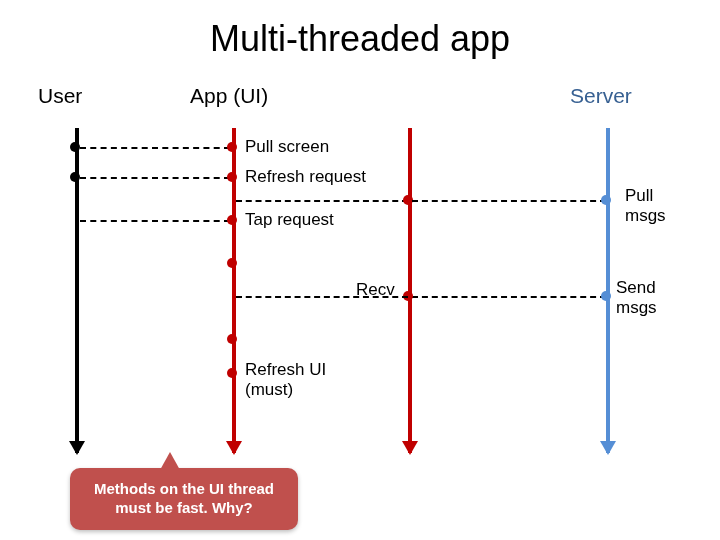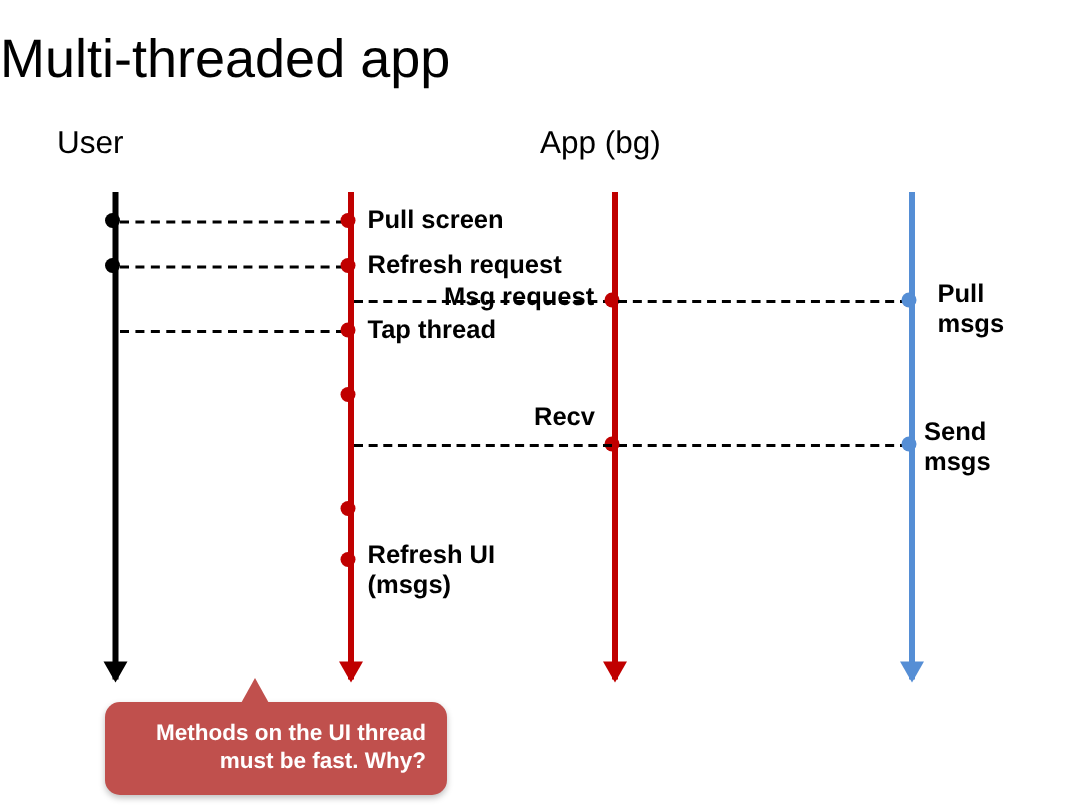--- a/index.html
+++ b/index.html
@@ -1,89 +1,89 @@
 <!DOCTYPE html>
 <html><head>
 <meta charset="utf-8">
 <style>
   html,body{margin:0;padding:0}
   body{width:720px;height:540px;background:#fff;font-family:Arial,Helvetica,sans-serif;color:#000;position:relative}
   .stage{position:absolute;inset:0}
-  .title{position:absolute;left:0;right:0;top:18px;font-size:36px;font-weight:400}
+  .title{position:absolute;left:0;right:0;top:18px;text-align:center;font-size:36px;font-weight:400}
   .lane-label{position:absolute;font-size:21px;top:84px}
   .userlbl{left:38px}
   .uilbl{left:190px}
   .bglbl{left:360px}
   .serverlbl{left:570px;color:#376092}
   .arrow-v{position:absolute;width:4px}
   .arrow-v::after{content:"";position:absolute;left:-6px;bottom:-2px;width:0;height:0;border-left:8px solid transparent;border-right:8px solid transparent}
   .user-a{left:75px;top:128px;height:325px;background:#000}
   .user-a::after{border-top:14px solid #000}
   .ui-a{left:232px;top:128px;height:325px;background:#c00000}
   .ui-a::after{border-top:14px solid #c00000}
   .bg-a{left:408px;top:128px;height:325px;background:#c00000}
   .bg-a::after{border-top:14px solid #c00000}
   .srv-a{left:606px;top:128px;height:325px;background:#558ed5}
   .srv-a::after{border-top:14px solid #558ed5}
   .dot{position:absolute;width:10px;height:10px;border-radius:50%}
   .dashed{position:absolute;border-top:2px dashed #000;height:0}
-  .lbl{position:absolute;font-size:17px;font-weight:700;white-space:nowrap}
-  .callout{position:absolute;background:#c0504d;color:#fff;font-size:15px;font-weight:700;text-align:right;border-radius:10px;padding:12px 14px;line-height:1.25;box-shadow:0 2px 4px rgba(0,0,0,.25)}
+  .lbl{position:absolute;font-size:17px;font-weight:400;white-space:nowrap}
+  .callout{position:absolute;background:#c0504d;color:#fff;font-size:15px;font-weight:700;text-align:center;border-radius:10px;padding:12px 14px;line-height:1.25;box-shadow:0 2px 4px rgba(0,0,0,.25)}
   .callout::before{content:"";position:absolute;width:0;height:0;border-left:10px solid transparent;border-right:10px solid transparent;border-bottom:18px solid #c0504d;top:-16px}
   .co1::before{left:90px}
   .co2::before{left:60px}
 </style>
 </head>
 <body>
 
 <div class="stage">
   <div class="title">Multi-threaded app</div>
 
   <div class="lane-label userlbl">User</div>
-  <div class="lane-label bglbl">App (bg)</div>
+  <div class="lane-label uilbl">App (UI)</div>
+  <div class="lane-label serverlbl">Server</div>
 
   <div class="arrow-v user-a"></div>
   <div class="arrow-v ui-a"></div>
   <div class="arrow-v bg-a"></div>
   <div class="arrow-v srv-a"></div>
 
   <div class="dot" style="left:70px;top:142px;background:#000"></div>
   <div class="dashed" style="left:80px;top:147px;width:150px"></div>
   <div class="dot" style="left:227px;top:142px;background:#c00000"></div>
   <div class="lbl" style="left:245px;top:137px">Pull screen</div>
 
   <div class="dot" style="left:70px;top:172px;background:#000"></div>
   <div class="dashed" style="left:80px;top:177px;width:150px"></div>
   <div class="dot" style="left:227px;top:172px;background:#c00000"></div>
   <div class="lbl" style="left:245px;top:167px">Refresh request</div>
 
   <div class="dashed" style="left:236px;top:200px;width:172px"></div>
   <div class="dot" style="left:403px;top:195px;background:#c00000"></div>
-  <div class="lbl" style="left:296px;top:188px">Msg request</div>
 
   <div class="dashed" style="left:80px;top:220px;width:150px"></div>
   <div class="dot" style="left:227px;top:215px;background:#c00000"></div>
-  <div class="lbl" style="left:245px;top:210px">Tap thread</div>
+  <div class="lbl" style="left:245px;top:210px">Tap request</div>
 
   <div class="dashed" style="left:412px;top:200px;width:194px"></div>
   <div class="dot" style="left:601px;top:195px;background:#558ed5"></div>
   <div class="lbl" style="left:625px;top:186px;white-space:pre">Pull
 msgs</div>
 
   <div class="dot" style="left:227px;top:258px;background:#c00000"></div>
 
   <div class="dashed" style="left:412px;top:296px;width:194px"></div>
   <div class="dot" style="left:601px;top:291px;background:#558ed5"></div>
   <div class="dot" style="left:403px;top:291px;background:#c00000"></div>
   <div class="lbl" style="left:616px;top:278px;white-space:pre">Send
 msgs</div>
   <div class="dashed" style="left:236px;top:296px;width:172px"></div>
-  <div class="lbl" style="left:356px;top:268px">Recv</div>
+  <div class="lbl" style="left:356px;top:280px">Recv</div>
 
   <div class="dot" style="left:227px;top:334px;background:#c00000"></div>
 
   <div class="dot" style="left:227px;top:368px;background:#c00000"></div>
   <div class="lbl" style="left:245px;top:360px;white-space:pre">Refresh UI
-(msgs)</div>
+(must)</div>
 
   <div class="callout co1" style="left:70px;top:468px;width:200px;white-space:pre-line">Methods on the UI thread
 must be fast. Why?</div>
 </div>
 
 </body></html>

